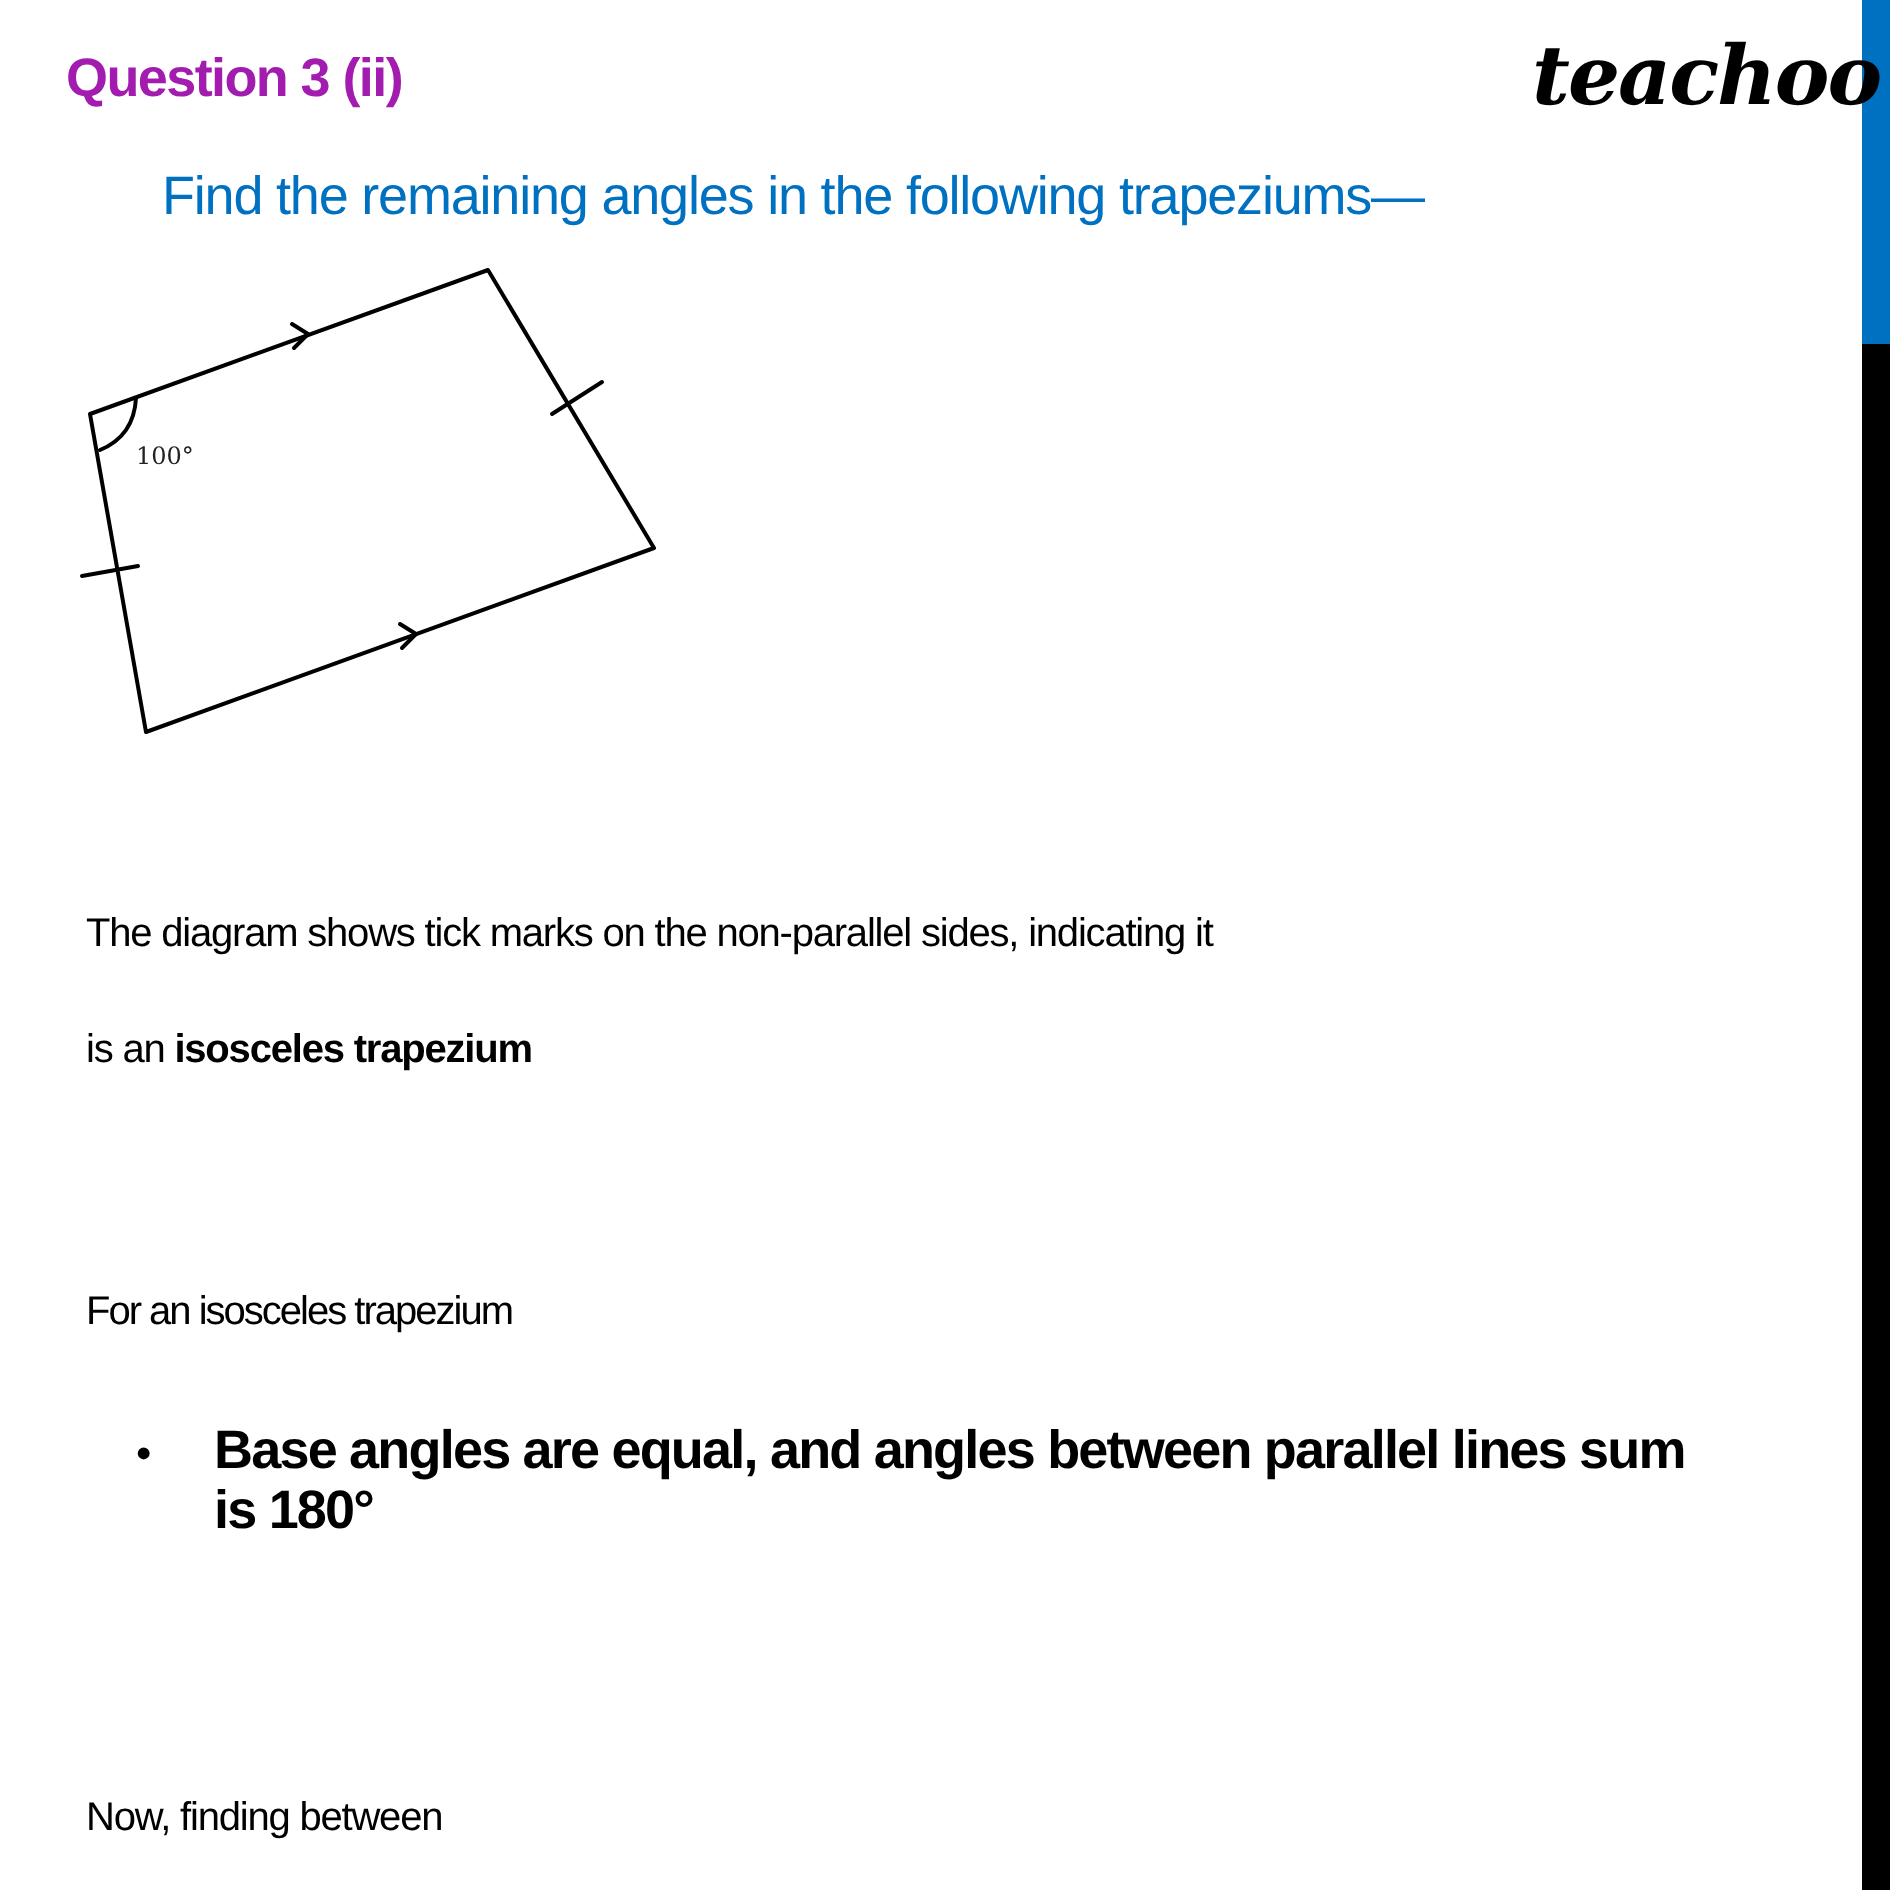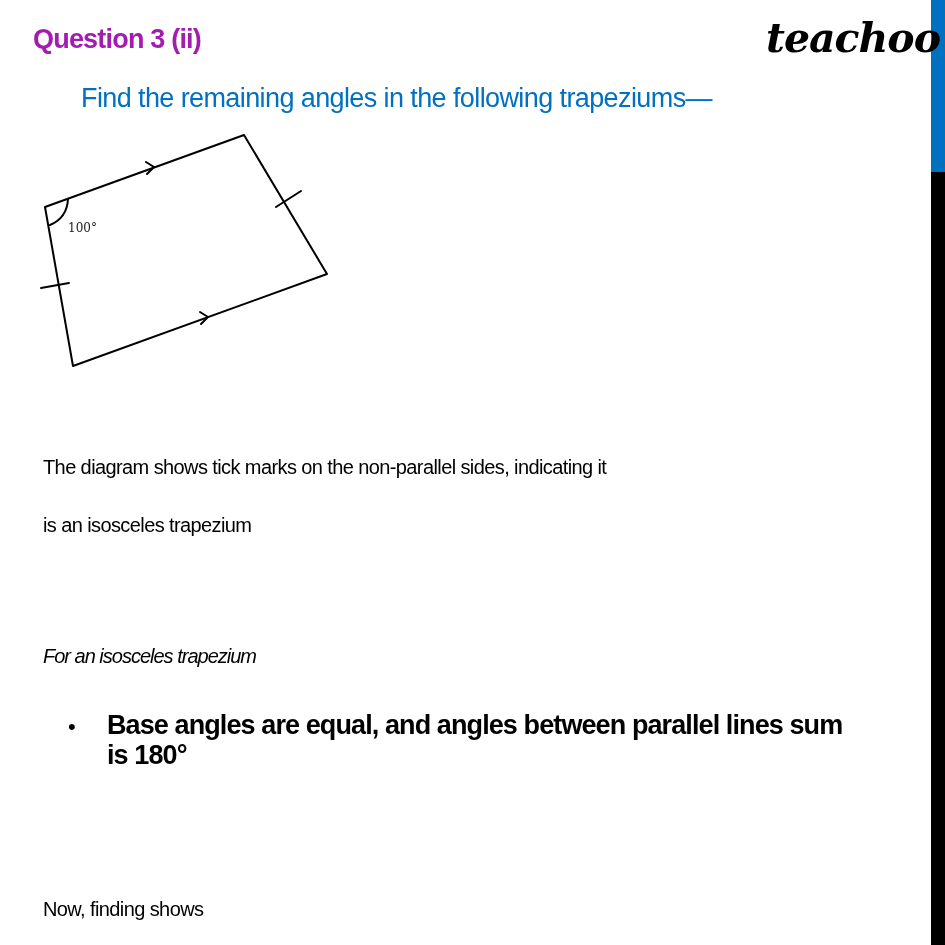--- a/index.html
+++ b/index.html
@@ -29,21 +29,21 @@
   }
   .prompt {
     position: absolute; left: 33px; top: 83px;
     font-size: 27px; color: #0070c0; letter-spacing: -0.6px; margin-left: 48px;
   }
   .diagram { position: absolute; left: 20px; top: 120px; }
   .text-line {
     position: absolute; left: 43px;
     font-size: 20px; letter-spacing: -0.6px; white-space: nowrap;
   }
-  .bold { font-weight: normal; }
+  .bold { font-weight: bold; }
   .bullet {
     position: absolute; left: 68px; font-size: 22px;
   }
   .bullet-text {
     position: absolute; left: 107px; font-size: 27px; font-weight: bold;
     letter-spacing: -0.9px; white-space: nowrap;
   }
 </style>
 </head>
 <body>
@@ -67,19 +67,19 @@
     <line x1="21" y1="168" x2="49" y2="163"></line>
 
     <path d="M48,79 Q47,98 30,105"></path>
   </g>
   <text x="48" y="112" font-family="DejaVu Serif, serif" font-size="12" fill="#222">100°</text>
 </svg>
 
 <div class="text-line" style="top:456px;">The diagram shows tick marks on the non-parallel sides, indicating it</div>
 <div class="text-line" style="top:514px;"><span>is an </span><span class="bold">isosceles trapezium</span></div>
 
-<div class="text-line" style="top:645px; letter-spacing:-1px;font-style:italic;">For an isosceles trapezium</div>
+<div class="text-line" style="top:645px; letter-spacing:-1px;">For an isosceles trapezium</div>
 
 <div class="bullet" style="top:714px;">•</div>
 <div class="bullet-text" style="top:710px;">Base angles are equal, and angles between parallel lines sum</div>
 <div class="bullet-text" style="top:740px;">is 180°</div>
 
-<div class="text-line" style="top:898px;">Now, finding shows</div>
+<div class="text-line" style="top:898px;">Now, finding between</div>
 
 </body></html>

